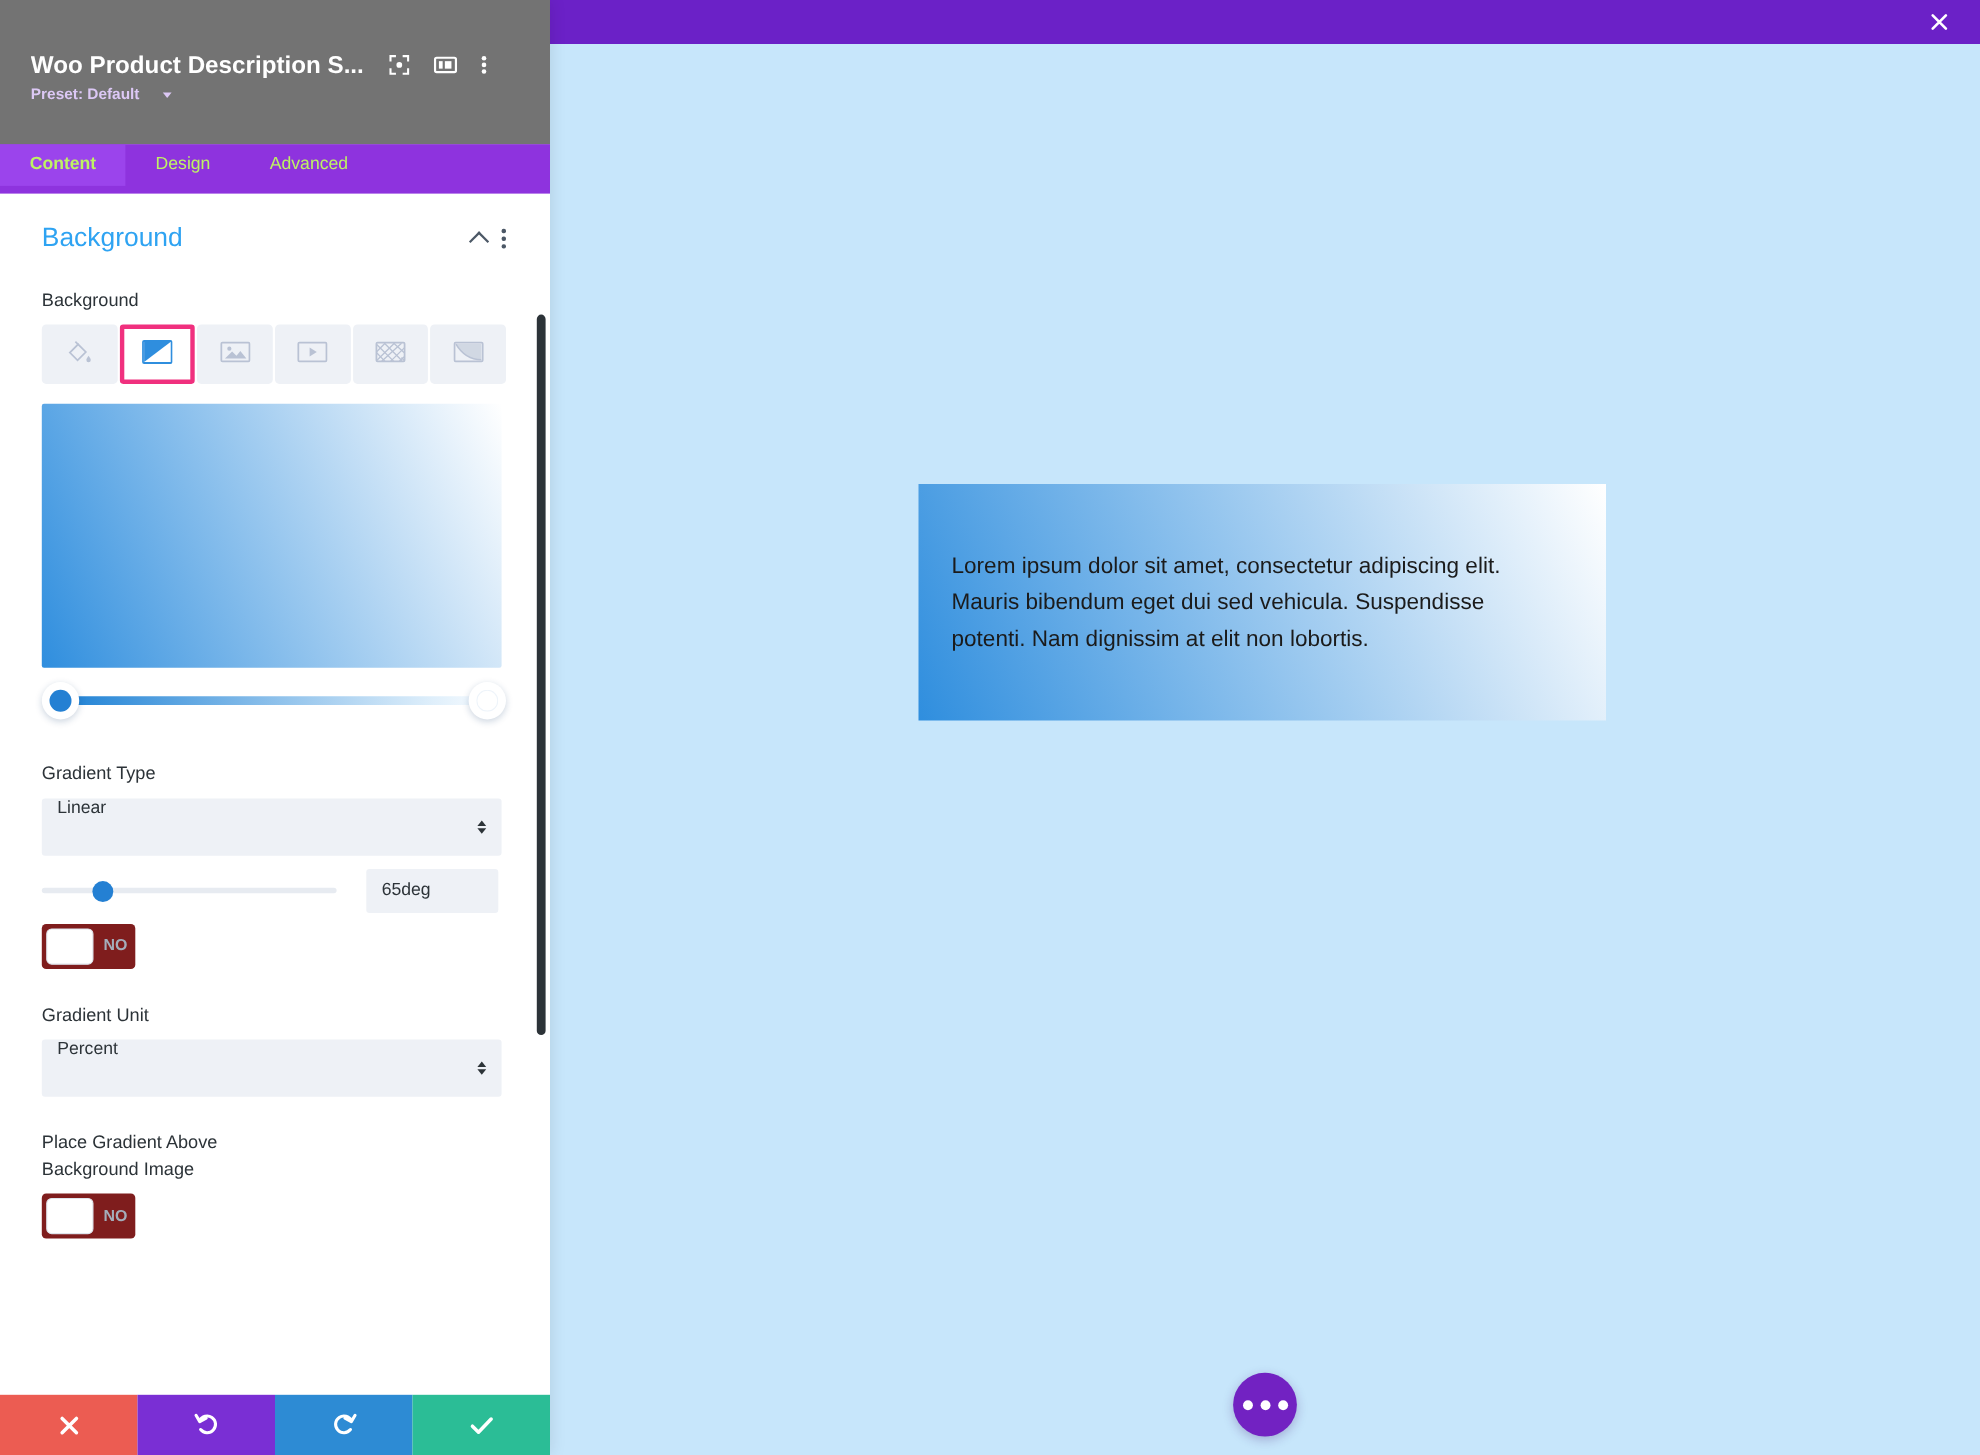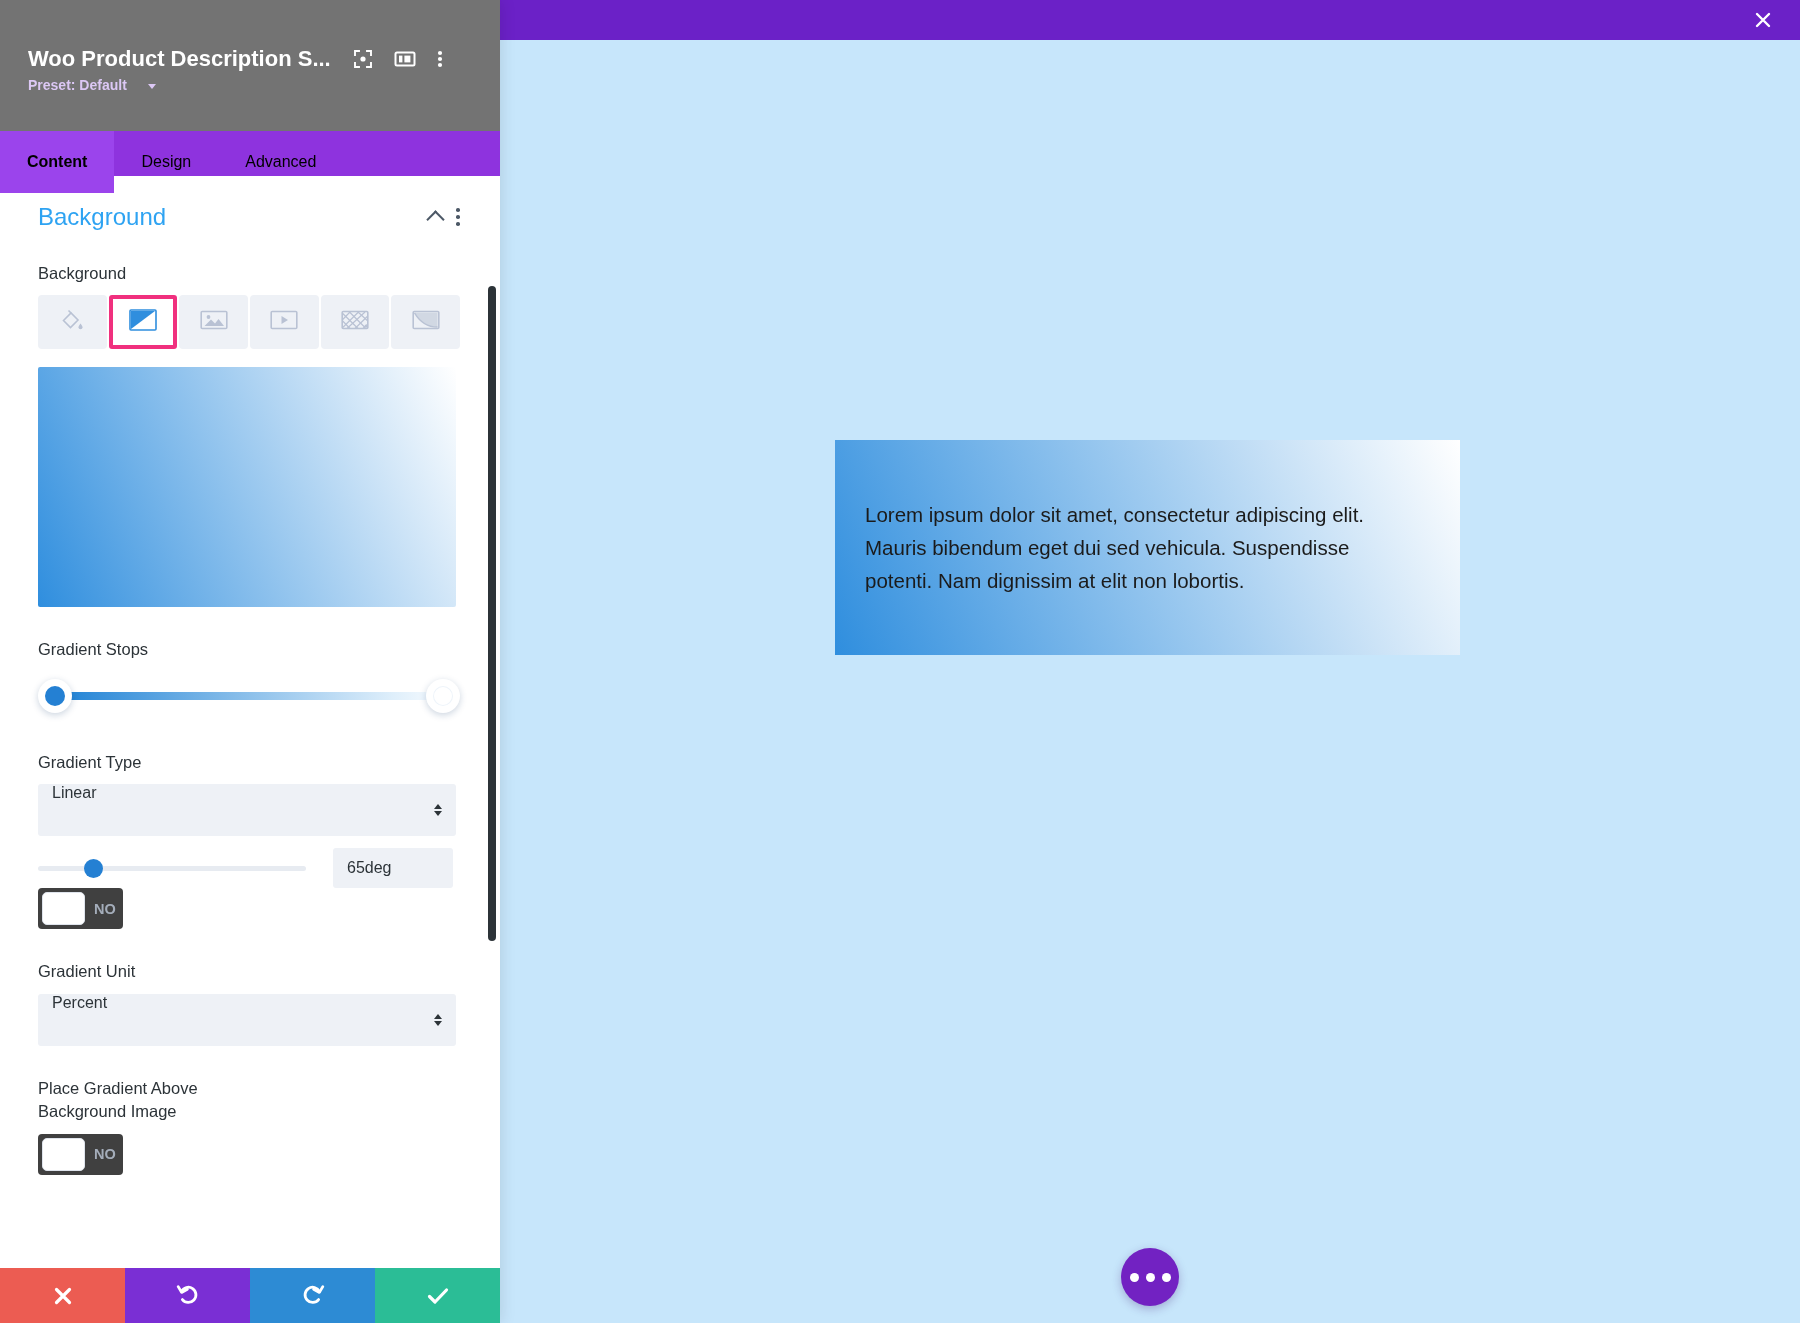--- a/index.html
+++ b/index.html
@@ -101,25 +101,25 @@
   .caret-down {
     width: 0; height: 0;
     border-left: 4.5px solid transparent; border-right: 4.5px solid transparent;
     border-top: 5px solid #dcc8f5; display:block; margin-top: 2px;
   }
 
   
   .tabs { display: flex; background: #8e33de; flex: 0 0 auto; height: 45px; }
   .tab {
     flex: 0 0 auto;
-    color: #000000; font-size: 16px;
+    color: #bef264; font-size: 16px;
     display: flex; align-items: center; justify-content: center;
     cursor: pointer;
     padding: 0 27px;
-    height: 62px;
+    height: 38px;
   }
   .tab.active { background: #9b44ec; font-weight: bold; }
 
   
   .panel-body {
     flex: 1 1 auto; position: relative; overflow: hidden;
     padding: 0 0 0 0;
   }
   .panel-scroll { padding: 0 40px 30px 38px; }
 
@@ -226,22 +226,23 @@
   .num-field {
     margin-left: 27px;
     width: 120px; height: 40px;
     background: #eef1f6; border-radius: 3px;
     display: flex; align-items: center; padding: 0 14px;
     color: #2c3338; font-size: 16px;
   }
 
   
   .toggle {
+    margin-top: 10px;
     width: 85px; height: 41px;
-    background: #404040; border-radius: 4px;
+    background: #7f1d1d; border-radius: 4px;
     display: flex; align-items: center; padding: 4px;
     cursor: pointer;
   }
   .toggle .knob {
     width: 43px; height: 33px; background: #fff; border: 1px solid #dfe4ec;
     border-radius: 5px;
   }
   .toggle .state { color: #a4adba; font-size: 14.5px; font-weight: bold; margin-left: 9px; }
 
   
@@ -413,21 +414,20 @@
                 <path d="M2.5 3.8 H25.5 V18 C15 18 8 13 2.5 3.8 Z" fill="#b9c2d4" opacity=".55"></path>
                 <path d="M25.5 18 C15 18 8 13 2.5 3.8" fill="none" stroke="#b9c2d4" stroke-width="1.4"></path>
               </svg>
             </span>
           </div>
 
         </div>
 
         <div class="grad-preview"></div>
 
-        <div class="field-label">Gradient Stops</div>
         <div class="stops-wrap">
           <div class="stops-track"></div>
           <div class="stop-handle left">
               <i></i>
             </div>
           <div class="stop-handle right">
               <i></i>
             </div>
         </div>
 

